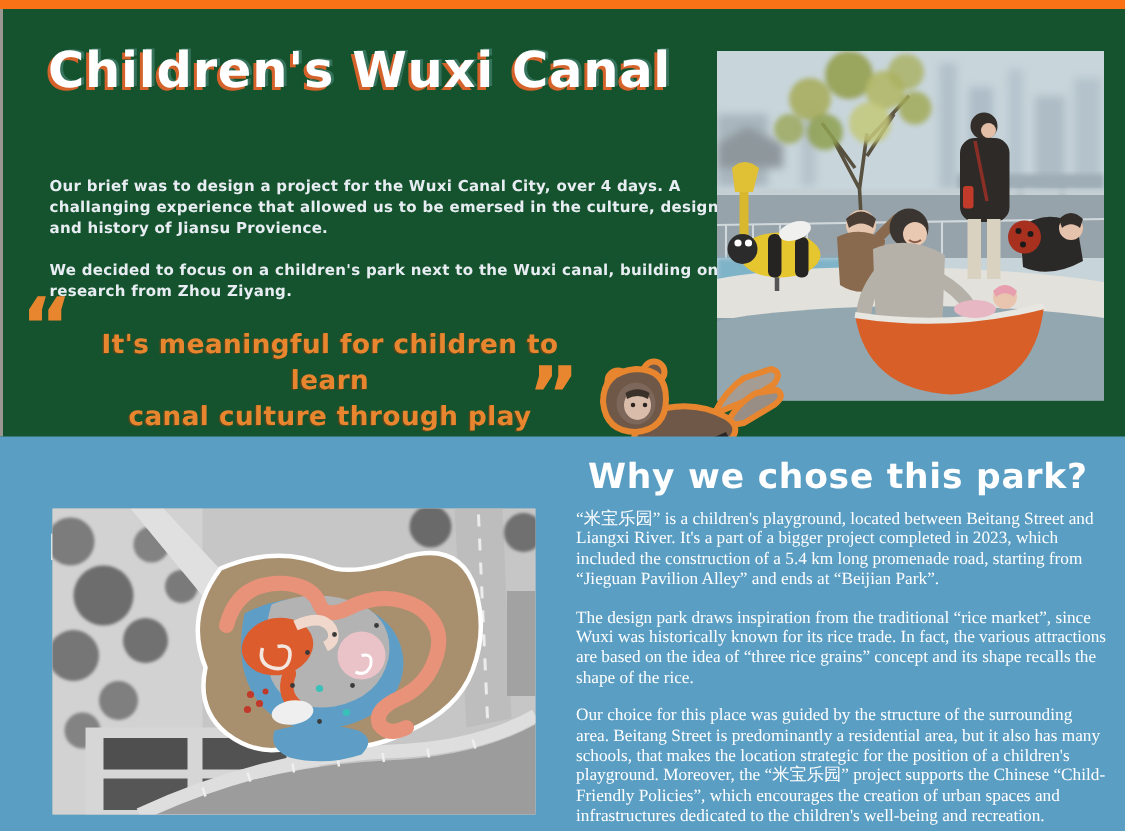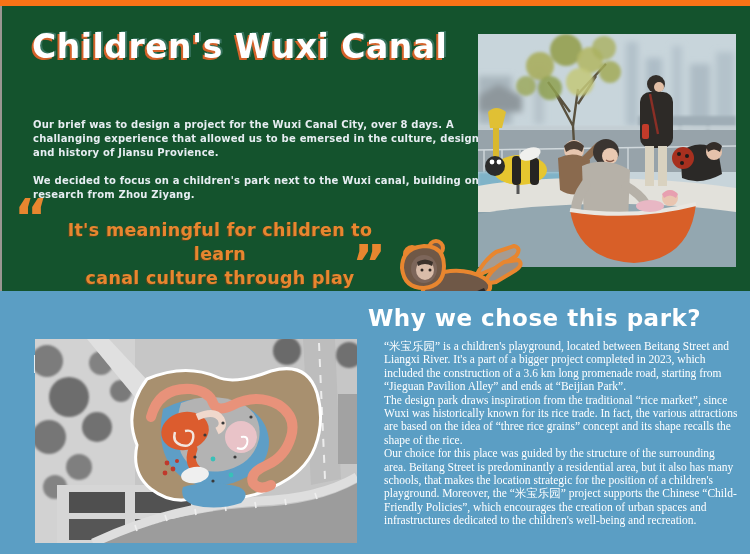--- a/index.html
+++ b/index.html
@@ -61,42 +61,42 @@
   }
   .location-heading {
     position: absolute; left: 32px; top: 297px;
     font-size: 24px; color: #ffffff; margin-top: 48px;
   }
   .map {
     position: absolute; left: 35px; top: 333px; width: 322px; height: 204px;
     background: #c6c6c6;
   }
   .why-heading {
-    position: absolute; left: 368px; top: 299px;
+    position: absolute; left: 392px; top: 299px;
     font-size: 23px; color: #ffffff;
   }
   .why-body {
     position: absolute; left: 384px; top: 334px; width: 354px;
     font-family: "Liberation Serif", serif;
     font-size: 11.5px; line-height: 13.4px; color: #ffffff;
   }
-  .why-body p + p { }
+  .why-body p + p { margin-top: 12px; }
 </style>
 </head>
 <body>
 
 <div class="slide">
   <div class="left-edge"></div>
 
   <h1 class="title display">
     <div>Children's Wuxi Canal</div>
   </h1>
 
   <div class="intro">
-    <p>Our brief was to design a project for the Wuxi Canal City, over 8 days. A challanging experience that allowed us to be emersed in the culture, design and history of Jiansu Provience.</p>
+    <p>Our brief was to design a project for the Wuxi Canal City, over 4 days. A challanging experience that allowed us to be emersed in the culture, design and history of Jiansu Provience.</p>
     <p>We decided to focus on a children's park next to the Wuxi canal, building on research from Zhou Ziyang.</p>
   </div>
 
   <div class="quote-open display">“</div>
   <div class="quote-text">
     <div>It's meaningful for children to learn</div>
     <div>canal culture through play</div>
   </div>
   <div class="quote-close display">”</div>
 
@@ -342,17 +342,17 @@
             <circle cx="200" cy="118" r="1.6"></circle>
           <circle cx="178" cy="142" r="1.6"></circle>
             <circle cx="216" cy="78" r="1.6"></circle>
         </g>
       </g>
     </svg>
   </div>
 
   <h2 class="why-heading display">Why we chose this park?</h2>
   <div class="why-body">
-    <p>“米宝乐园” is a children's playground, located between Beitang Street and Liangxi River. It's a part of a bigger project completed in 2023, which included the construction of a 3.6 km long promenade road, starting from “Jieguan Pavilion Alley” and ends at “Beijian Park”.</p>
+    <p>“米宝乐园” is a children's playground, located between Beitang Street and Liangxi River. It's a part of a bigger project completed in 2023, which included the construction of a 5.4 km long promenade road, starting from “Jieguan Pavilion Alley” and ends at “Beijian Park”.</p>
     <p>The design park draws inspiration from the traditional “rice market”, since Wuxi was historically known for its rice trade. In fact, the various attractions are based on the idea of “three rice grains” concept and its shape recalls the shape of the rice.</p>
     <p>Our choice for this place was guided by the structure of the surrounding area. Beitang Street is predominantly a residential area, but it also has many schools, that makes the location strategic for the position of a children's playground. Moreover, the “米宝乐园” project supports the Chinese “Child-Friendly Policies”, which encourages the creation of urban spaces and infrastructures dedicated to the children's well-being and recreation.</p>
   </div>
 </div>
 
 </body></html>

